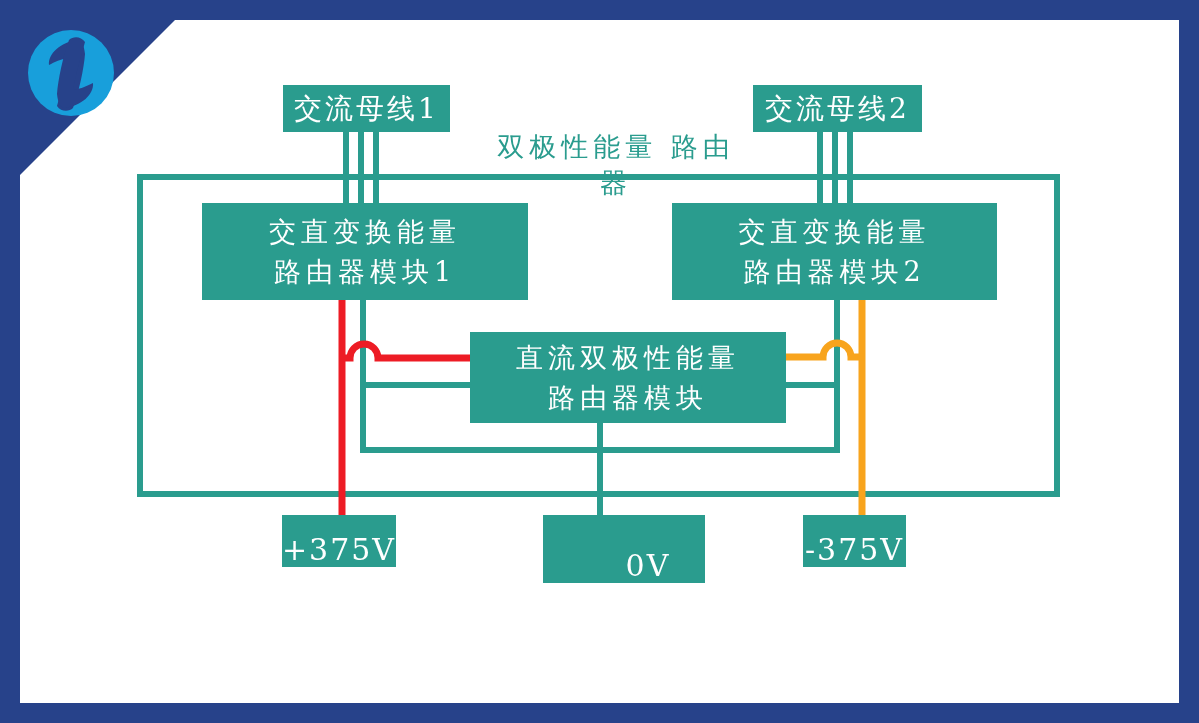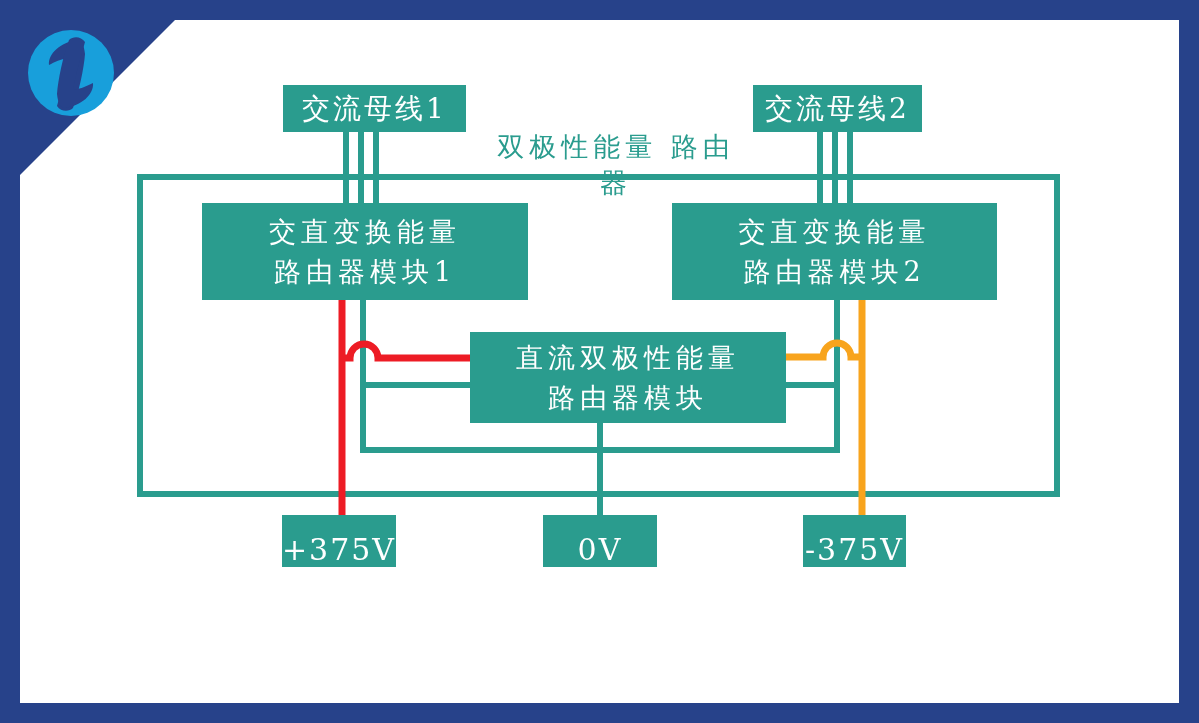--- a/index.html
+++ b/index.html
@@ -84,21 +84,21 @@
 
     <path class="stroke-teal" stroke-width="6" d="M600 421 V517"></path>
 
     <path class="stroke-red" stroke-width="7" d="M342 298 V517"></path>
     <path class="stroke-red" stroke-width="7" d="M340 358 H350 A14 14 0 0 1 378 358 H472"></path>
 
     <path class="stroke-orange" stroke-width="7" d="M862 298 V517"></path>
     <path class="stroke-orange" stroke-width="7" d="M730 357 H823 A14 14 0 0 1 851 357 H865"></path>
   </svg>
 
-  <div class="node bus-label" style="left:263px;top:65px;width:183px;height:47px;">
+  <div class="node bus-label" style="left:263px;top:65px;width:167px;height:47px;">
     <span class="ln">交流母线1</span>
   </div>
 
   <div class="node bus-label" style="left:733px;top:65px;width:169px;height:47px;justify-content:center;">
     <span class="ln">交流母线2</span>
   </div>
 
   <div class="router-label">
     <span class="ln">双极性能量</span>
     <span class="ln">路由器</span>
@@ -116,21 +116,21 @@
 
   <div class="node module-label" style="left:450px;top:312px;width:316px;height:91px;">
     <span class="ln">直流双极性能量</span>
     <span class="ln">路由器模块</span>
   </div>
 
   <div class="node terminal-label" style="left:262px;top:495px;width:114px;height:52px;">
     <span class="ln">+375V</span>
   </div>
 
-  <div class="node terminal-label" style="left:523px;top:495px;width:114px;height:52px;">
+  <div class="node terminal-label" style="left:523px;top:495px;width:114px;height:68px;padding-left:48px;">
     <span class="ln">0V</span>
   </div>
 
   <div class="node terminal-label" style="left:783px;top:495px;width:103px;height:52px;">
     <span class="ln">-375V</span>
   </div>
 
 
   <div class="corner-triangle"></div>
   <div class="logo">

